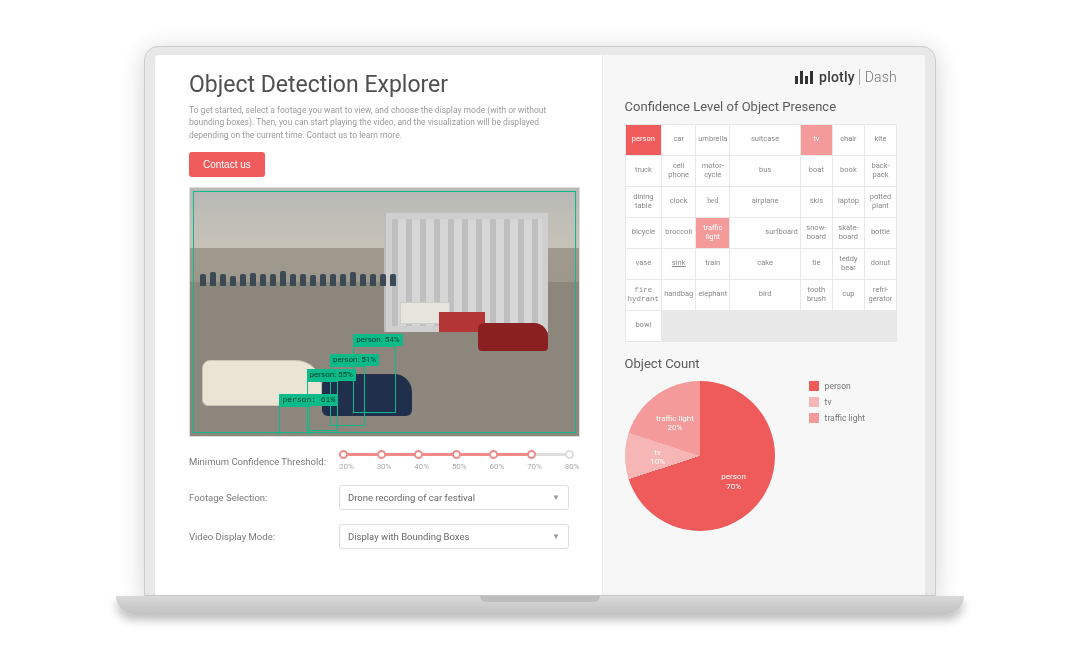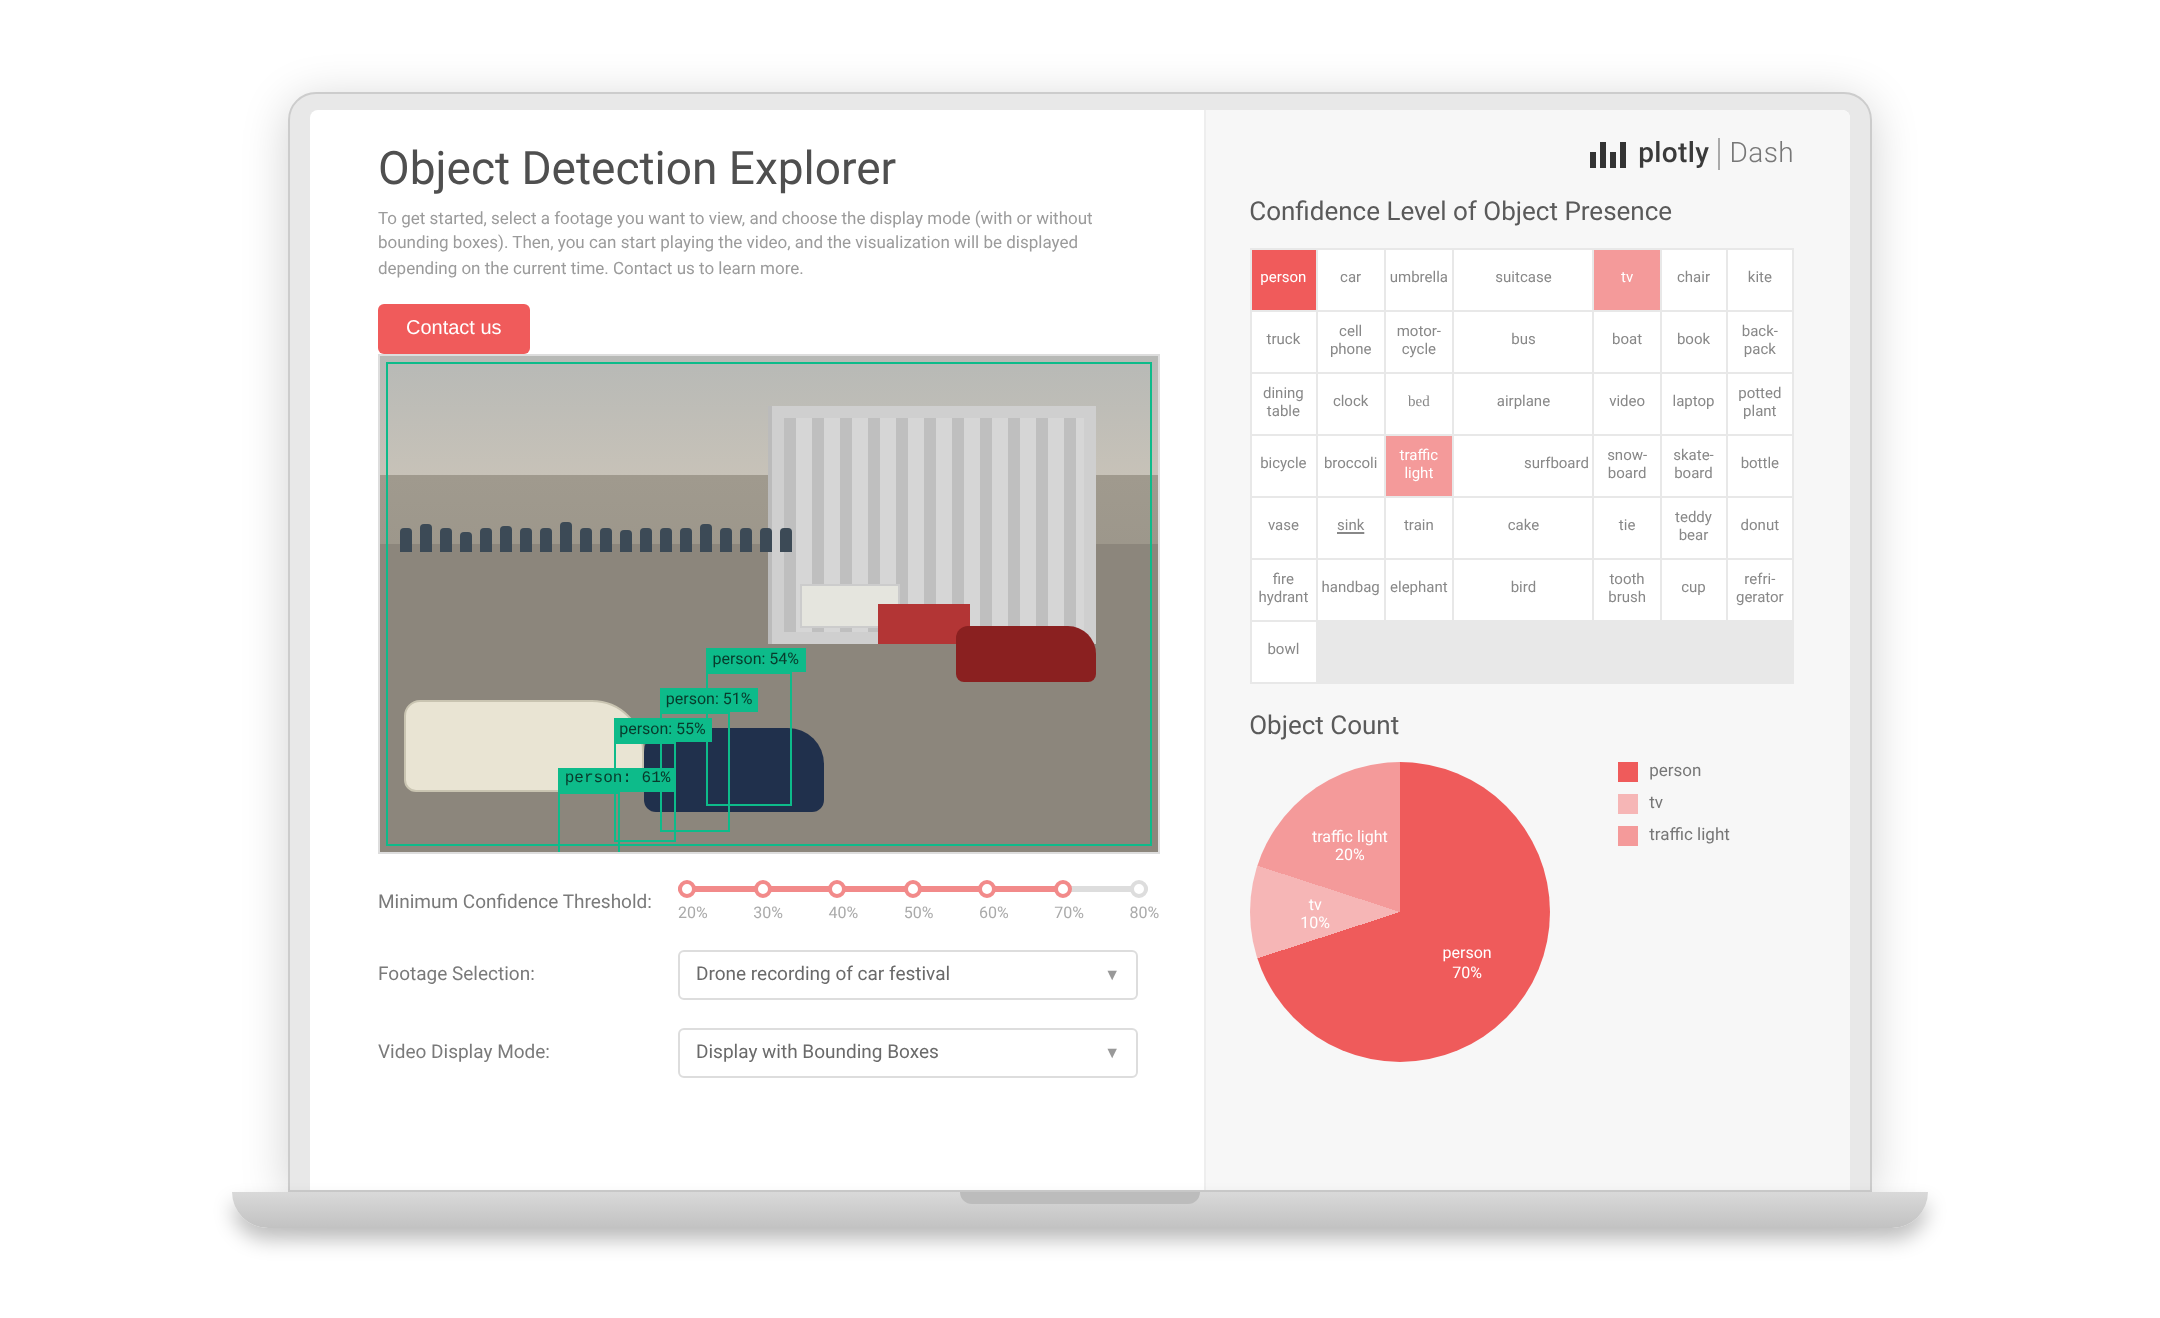--- a/index.html
+++ b/index.html
@@ -74,21 +74,21 @@
       margin-bottom: 10px;
     }
     .contact-btn {
       background: #f05b5b;
       color: #fff;
       border: none;
       font-size: 10px;
       padding: 7px 14px;
       border-radius: 3px;
       cursor: pointer;
-      margin-bottom: 0;
+      margin-bottom: 10px;
     }
     .video-frame {
       width: 100%;
       height: 250px;
       background: #555;
       position: relative;
       overflow: hidden;
       border: 1px solid #ddd;
     }
     
@@ -299,21 +299,21 @@
             <div class="heatmap-cell" style="white-space: pre-line;">bus</div>
             <div class="heatmap-cell" style="white-space: pre-line;">boat</div>
             <div class="heatmap-cell" style="white-space: pre-line;">book</div>
             <div class="heatmap-cell" style="white-space: pre-line;">back-
 pack</div>
             <div class="heatmap-cell" style="white-space: pre-line;">dining
 table</div>
             <div class="heatmap-cell" style="white-space: pre-line;">clock</div>
             <div class="heatmap-cell" style="white-space: pre-line; font-family: Liberation Serif, serif;">bed</div>
             <div class="heatmap-cell" style="white-space: pre-line;">airplane</div>
-            <div class="heatmap-cell" style="white-space: pre-line;">video</div>
+            <div class="heatmap-cell" style="white-space: pre-line;">skis</div>
             <div class="heatmap-cell" style="white-space: pre-line;">laptop</div>
             <div class="heatmap-cell" style="white-space: pre-line;">potted
 plant</div>
             <div class="heatmap-cell" style="white-space: pre-line;">bicycle</div>
             <div class="heatmap-cell" style="white-space: pre-line;">broccoli</div>
             <div class="heatmap-cell hot2" style="white-space: pre-line;">traffic
 light</div>
             <div class="heatmap-cell" style="white-space: pre-line; padding-left: 35px;">surfboard</div>
             <div class="heatmap-cell" style="white-space: pre-line;">snow-
 board</div>
@@ -321,21 +321,21 @@
 board</div>
             <div class="heatmap-cell" style="white-space: pre-line;">bottle</div>
             <div class="heatmap-cell" style="white-space: pre-line;">vase</div>
             <div class="heatmap-cell" style="white-space: pre-line; text-decoration: underline;">sink</div>
             <div class="heatmap-cell" style="white-space: pre-line;">train</div>
             <div class="heatmap-cell" style="white-space: pre-line;">cake</div>
             <div class="heatmap-cell" style="white-space: pre-line;">tie</div>
             <div class="heatmap-cell" style="white-space: pre-line;">teddy
 bear</div>
             <div class="heatmap-cell" style="white-space: pre-line;">donut</div>
-            <div class="heatmap-cell" style="white-space: pre-line;">fire
+            <div class="heatmap-cell" style="white-space: pre-line; font-family: Liberation Mono, monospace;">fire
 hydrant</div>
             <div class="heatmap-cell" style="white-space: pre-line;">handbag</div>
             <div class="heatmap-cell" style="white-space: pre-line;">elephant</div>
             <div class="heatmap-cell" style="white-space: pre-line;">bird</div>
             <div class="heatmap-cell" style="white-space: pre-line;">tooth
 brush</div>
             <div class="heatmap-cell" style="white-space: pre-line;">cup</div>
             <div class="heatmap-cell" style="white-space: pre-line;">refri-
 gerator</div>
             <div class="heatmap-cell" style="white-space: pre-line;">bowl</div>

